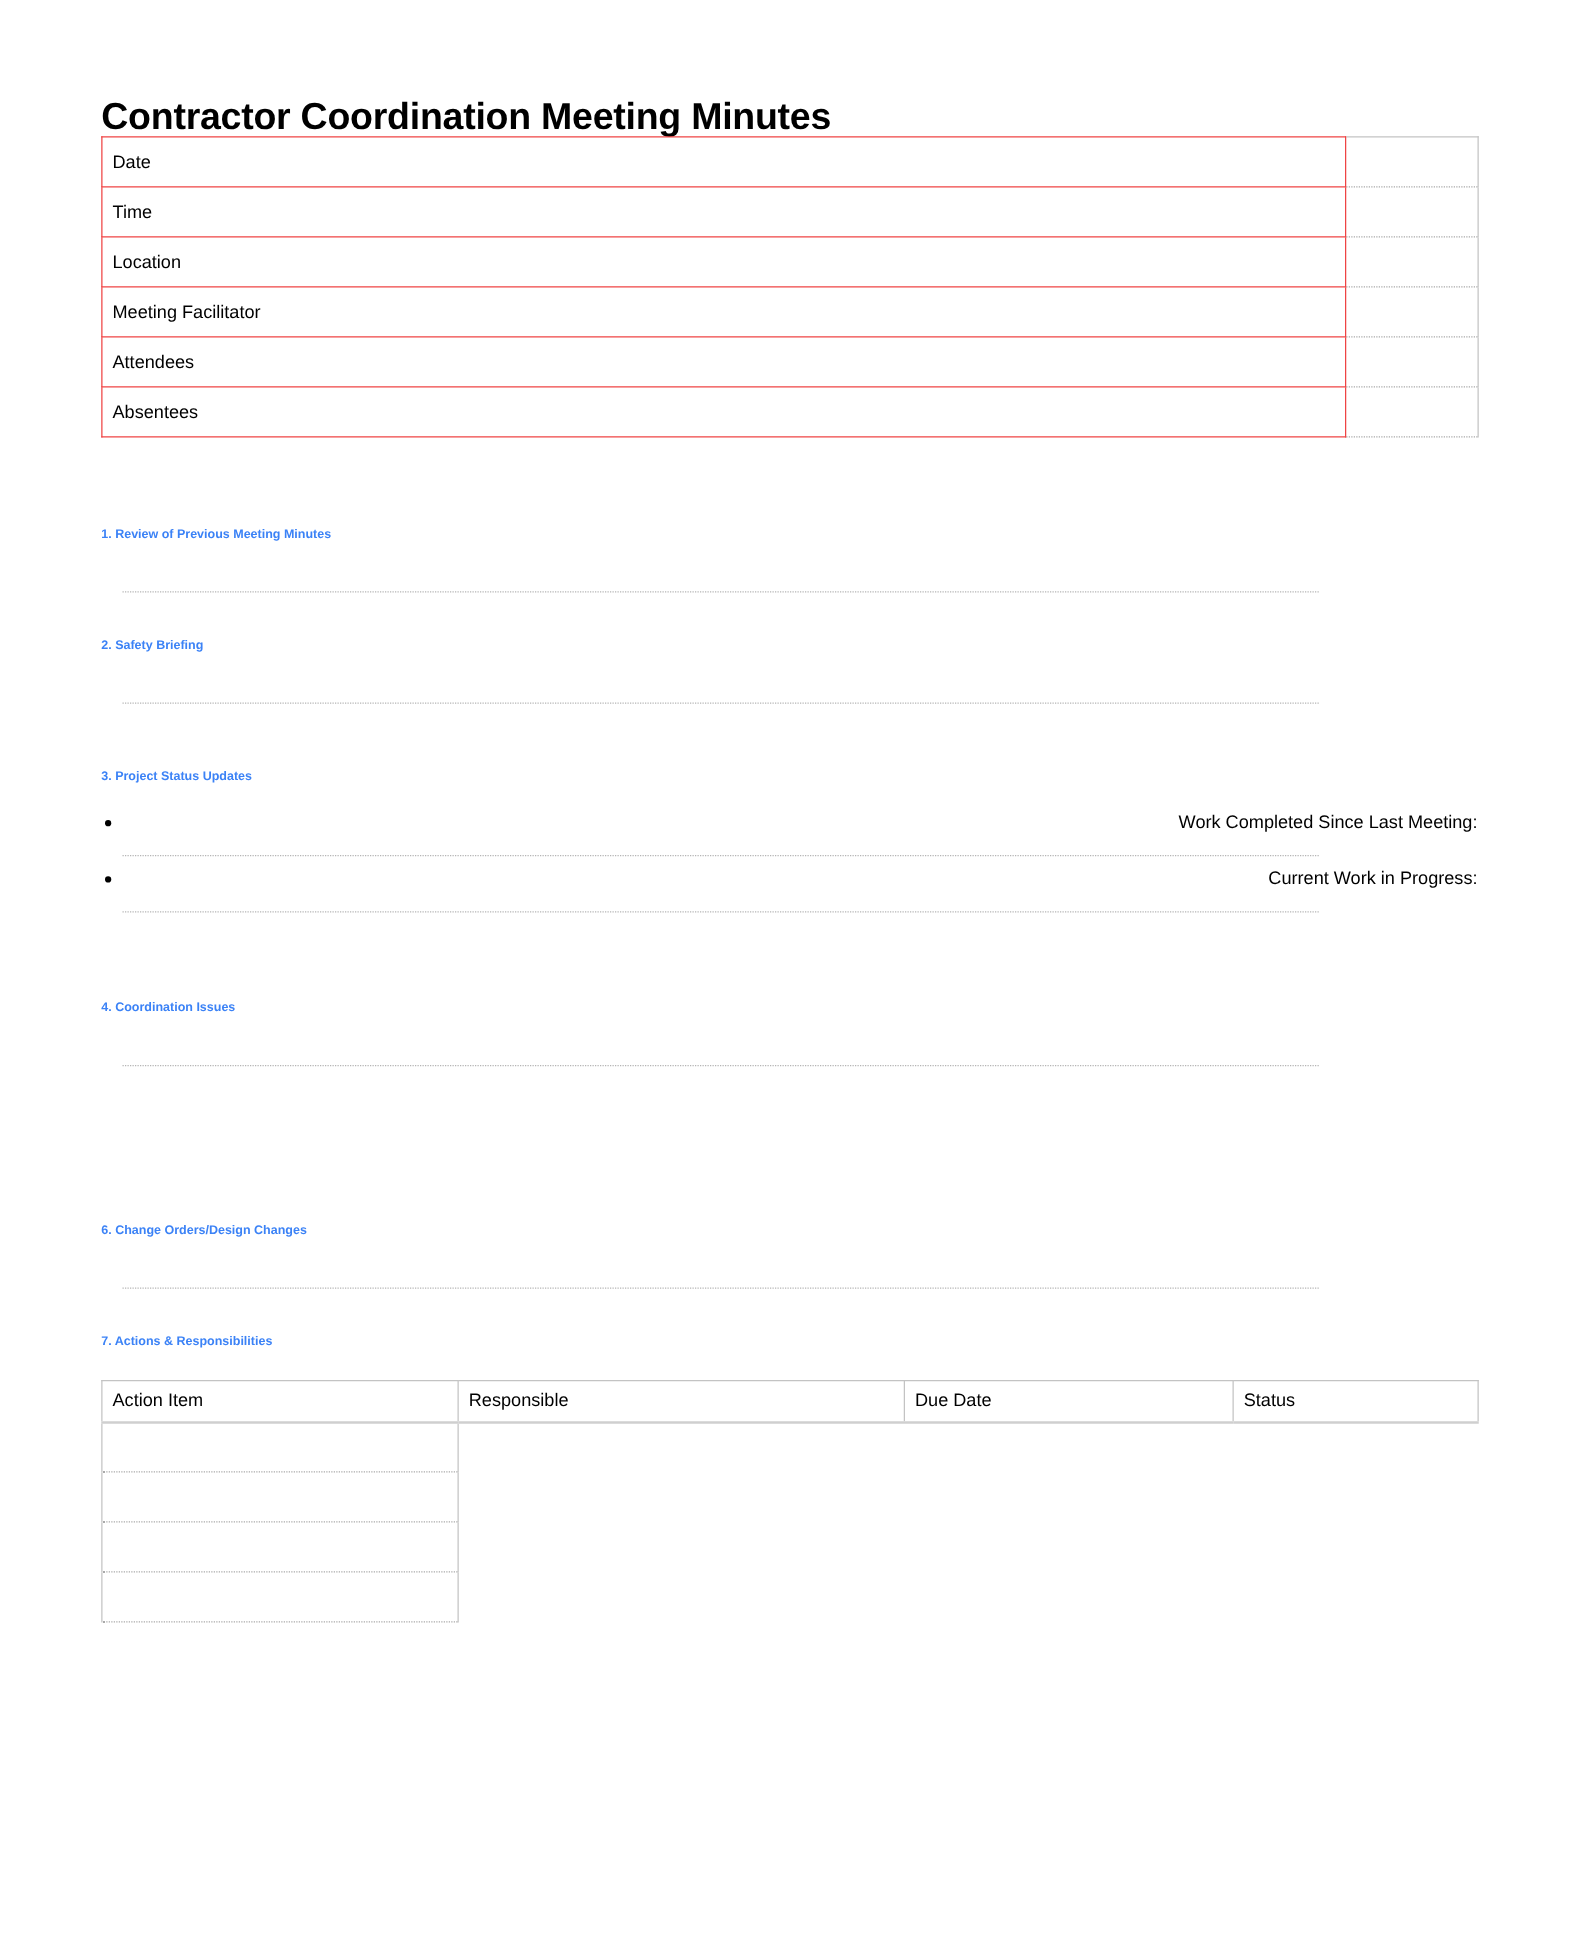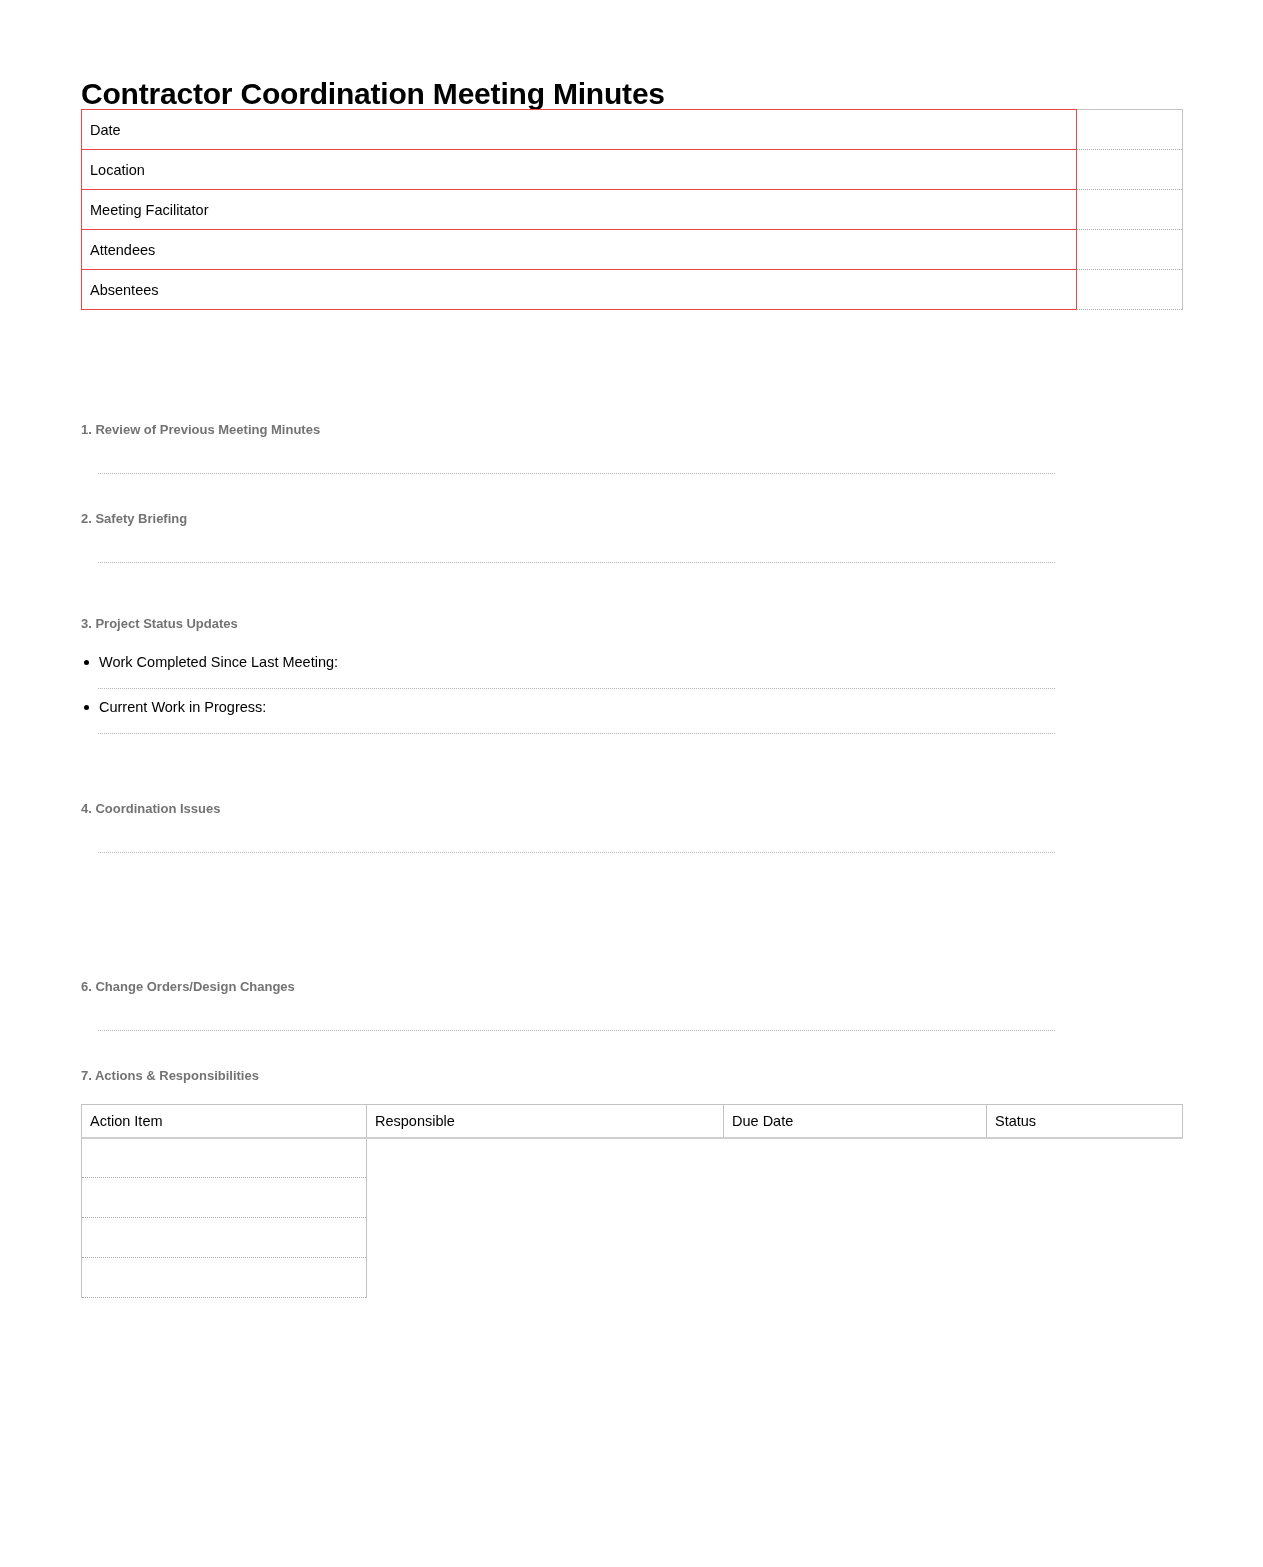--- a/index.html
+++ b/index.html
@@ -67,23 +67,23 @@
     border-top: 1px solid #c3c3c3;
   }
 
   
   .section {
     position: absolute;
     left: 81px;
     width: 1101px;
   }
   .section-title {
-    font-size: 13px;
+    font-size: 10px;
     font-weight: bold;
-    color: #737373;
+    color: #3b82f6;
     line-height: 1.2;
     white-space: nowrap;
   }
   .dotted-rule {
     position: absolute;
     left: 17px;
     width: 957px;
     height: 0;
     border-top: 1px dotted #b5b5b5;
   }
@@ -98,20 +98,21 @@
     position: relative;
     height: 45px;
   }
   .bullet-item {
     position: relative;
     font-size: 14.5px;
     color: #000;
     line-height: 1.2;
     padding-left: 18px;
     white-space: nowrap;
+    text-align: right;
   }
   .bullet-dot {
     position: absolute;
     left: 3px;
     top: 6px;
     width: 5px;
     height: 5px;
     border-radius: 50%;
     background: #000;
   }
@@ -159,20 +160,24 @@
 <body>
 
 <div class="page">
 
   <h1 class="doc-title">Contractor Coordination Meeting Minutes</h1>
 
   <table class="info-table">
     <tbody>
       <tr>
         <td class="info-label-cell">Date</td>
+        <td class="info-value-cell"></td>
+      </tr>
+      <tr>
+        <td class="info-label-cell">Time</td>
         <td class="info-value-cell"></td>
       </tr>
       <tr>
         <td class="info-label-cell">Location</td>
         <td class="info-value-cell"></td>
       </tr>
       <tr>
         <td class="info-label-cell">Meeting Facilitator</td>
         <td class="info-value-cell"></td>
       </tr>

